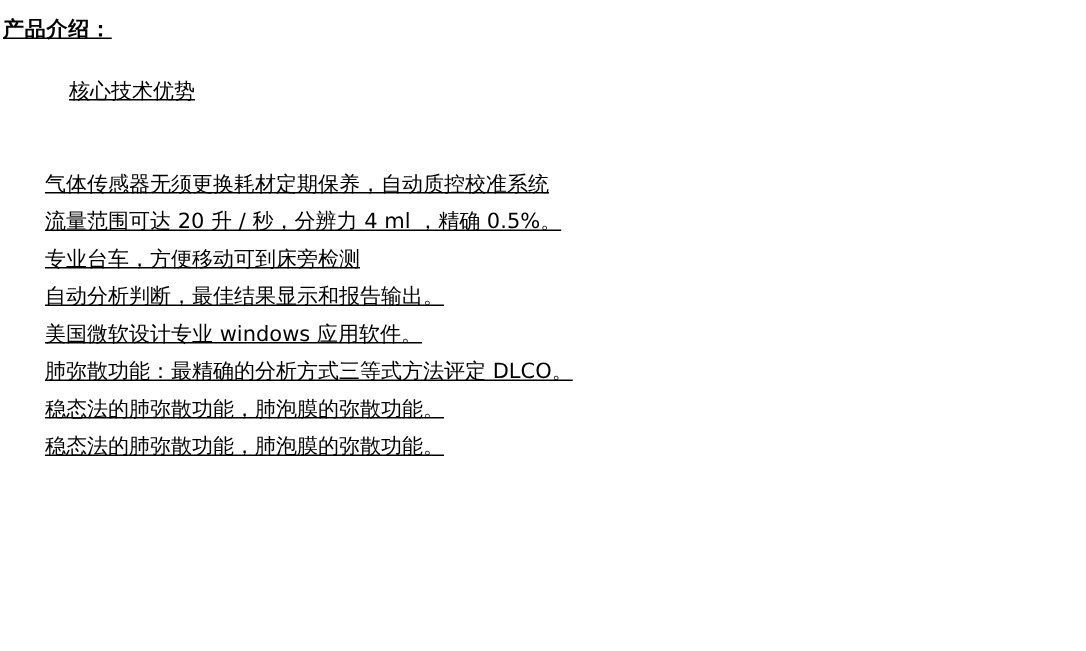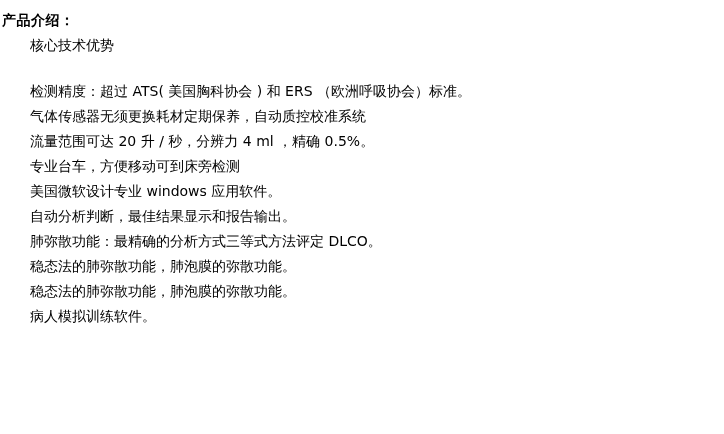--- a/index.html
+++ b/index.html
@@ -13,33 +13,34 @@
     height: 434px;
     overflow: hidden;
     font-family: "DejaVu Sans", "Liberation Sans", sans-serif;
     font-size: 14px;
     line-height: 25px;
     color: #000000;
   }
   .doc {
     padding: 8px 22px 0 2px;
     width: 624px;
+    text-decoration: underline;
   }
   .doc-title {
     margin: 0;
     font-size: 14px;
     font-weight: bold;
     line-height: 25px;
     letter-spacing: 0.5px;
   }
   .doc-body {
     margin-left: 28px;
   }
   .subheading {
-    margin: 0;
+    margin: 16px;
     line-height: 25px;
     font-weight: normal;
     font-size: 14px;
   }
   .blank-gap {
     height: 21px;
   }
   .text-line {
     margin: 0;
     line-height: 25px;
@@ -50,24 +51,22 @@
 <body>
 
 <div class="doc">
   <h1 class="doc-title">产品介绍：</h1>
 
   <div class="doc-body">
     <p class="subheading">核心技术优势</p>
 
     <div class="blank-gap"></div>
 
-    <p class="text-line">检测精度：超过 ATS( 美国胸科协会 ) 和 ERS （欧洲呼吸协会）标准。</p>
     <p class="text-line">气体传感器无须更换耗材定期保养，自动质控校准系统</p>
     <p class="text-line">流量范围可达 20 升 / 秒，分辨力 4 ml ，精确 0.5%。</p>
     <p class="text-line">专业台车，方便移动可到床旁检测</p>
+    <p class="text-line">自动分析判断，最佳结果显示和报告输出。</p>
     <p class="text-line">美国微软设计专业 windows 应用软件。</p>
-    <p class="text-line">自动分析判断，最佳结果显示和报告输出。</p>
     <p class="text-line">肺弥散功能：最精确的分析方式三等式方法评定 DLCO。</p>
     <p class="text-line">稳态法的肺弥散功能，肺泡膜的弥散功能。</p>
     <p class="text-line">稳态法的肺弥散功能，肺泡膜的弥散功能。</p>
-    <p class="text-line">病人模拟训练软件。</p>
   </div>
 </div>
 
 </body></html>

